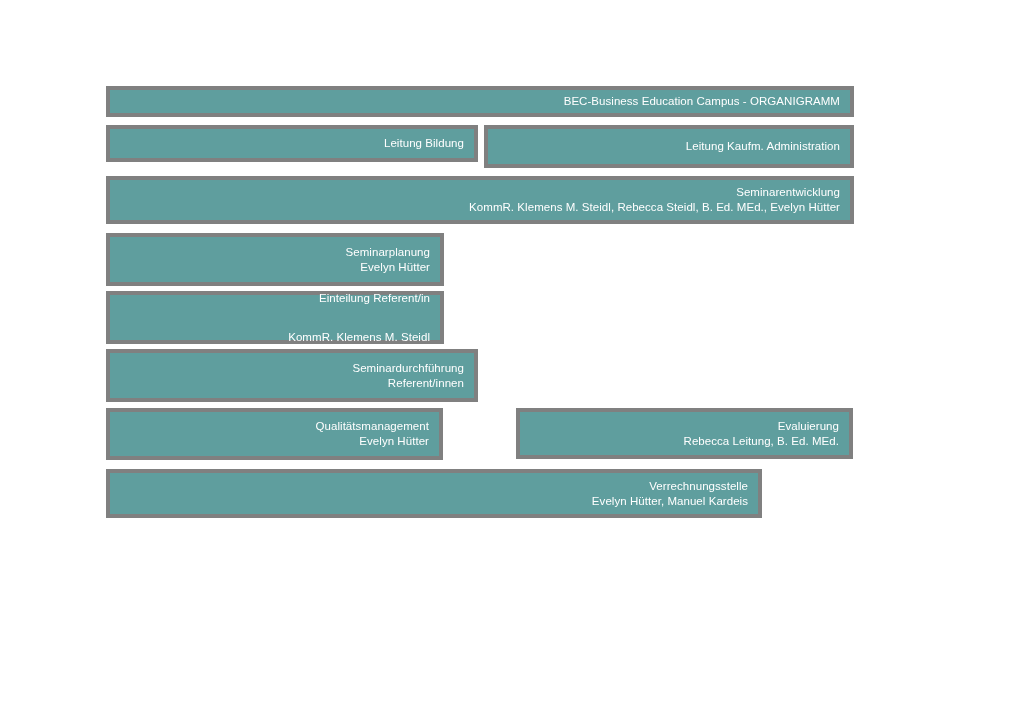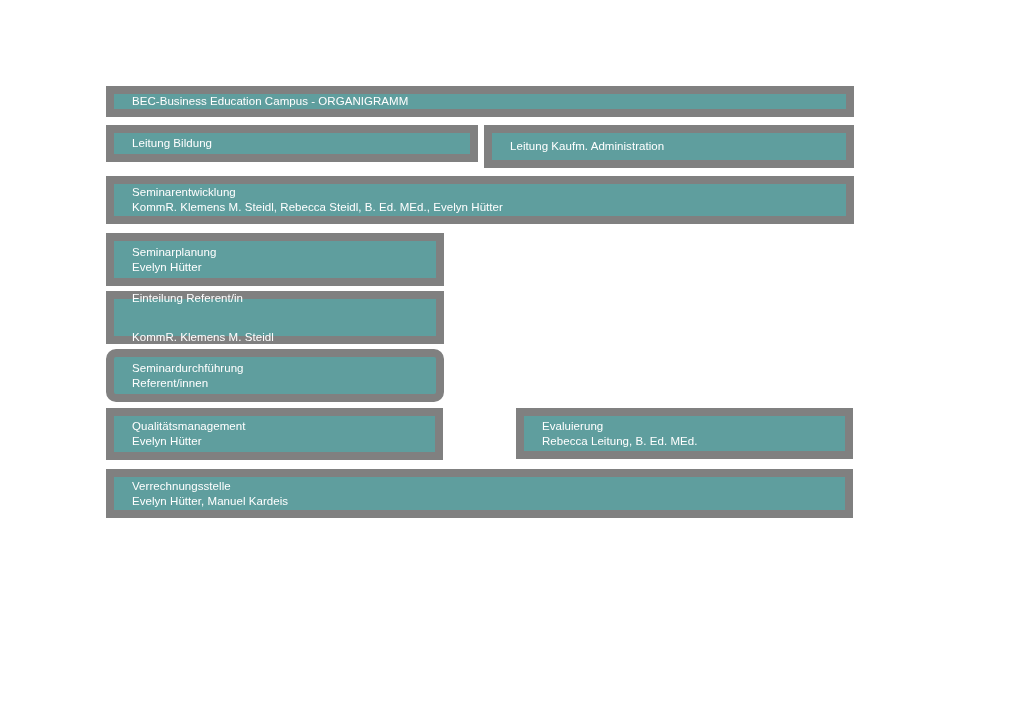--- a/index.html
+++ b/index.html
@@ -18,31 +18,31 @@
     position: absolute;
     left: 0;
     top: 0;
     width: 1030px;
     height: 728px;
   }
   .org-box {
     position: absolute;
     box-sizing: border-box;
     background: #5f9e9e;
-    border: 8px solid #0f172a;
+    border: 4px solid #0f172a;
     color: #ffffff;
     display: flex;
     flex-direction: column;
-    align-items: flex-start;
+    align-items: flex-end;
     justify-content: center;
     text-align: center;
     line-height: 1.30;
     font-size: 11.5px;
     letter-spacing: 0.05px;
-    padding: 0 18px;
+    padding: 0 10px;
   }
   .org-box .line1 {
     display: block;
     white-space: nowrap;
   }
   .org-box .line2 {
     display: block;
     white-space: nowrap;
   }
   .org-box.single {
@@ -74,33 +74,33 @@
   <div class="org-box" style="left: 106px; top: 233px; width: 338px; height: 53px; background: rgb(95, 158, 158); border-color: rgb(128, 128, 128); color: rgb(255, 255, 255);">
     <span class="line1">Seminarplanung</span>
     <span class="line2">Evelyn Hütter</span>
   </div>
 
   <div class="org-box" style="left: 106px; top: 291px; width: 338px; height: 53px; background: rgb(95, 158, 158); border-color: rgb(128, 128, 128); color: rgb(255, 255, 255); gap: 24px;">
     <span class="line1">Einteilung Referent/in</span>
     <span class="line2">KommR. Klemens M. Steidl</span>
   </div>
 
-  <div class="org-box" style="left: 106px; top: 349px; width: 338px; height: 53px; background: rgb(95, 158, 158); border-color: rgb(128, 128, 128); color: rgb(255, 255, 255); border-radius: 10px;">
+  <div class="org-box" style="left: 106px; top: 349px; width: 372px; height: 53px; background: rgb(95, 158, 158); border-color: rgb(128, 128, 128); color: rgb(255, 255, 255);">
     <span class="line1">Seminardurchführung</span>
     <span class="line2">Referent/innen</span>
   </div>
 
   <div class="org-box" style="left: 106px; top: 408px; width: 337px; height: 52px; background: rgb(95, 158, 158); border-color: rgb(128, 128, 128); color: rgb(255, 255, 255);">
     <span class="line1">Qualitätsmanagement</span>
     <span class="line2">Evelyn Hütter</span>
   </div>
 
   <div class="org-box" style="left: 516px; top: 408px; width: 337px; height: 51px; background: rgb(95, 158, 158); border-color: rgb(128, 128, 128); color: rgb(255, 255, 255);">
     <span class="line1">Evaluierung</span>
     <span class="line2">Rebecca Leitung, B. Ed. MEd.</span>
   </div>
 
-  <div class="org-box" style="left: 106px; top: 469px; width: 747px; height: 49px; background: rgb(95, 158, 158); border-color: rgb(128, 128, 128); color: rgb(255, 255, 255);">
+  <div class="org-box" style="left: 106px; top: 469px; width: 656px; height: 49px; background: rgb(95, 158, 158); border-color: rgb(128, 128, 128); color: rgb(255, 255, 255);">
     <span class="line1">Verrechnungsstelle</span>
     <span class="line2">Evelyn Hütter, Manuel Kardeis</span>
   </div>
 
 </div>
 
 </body></html>

